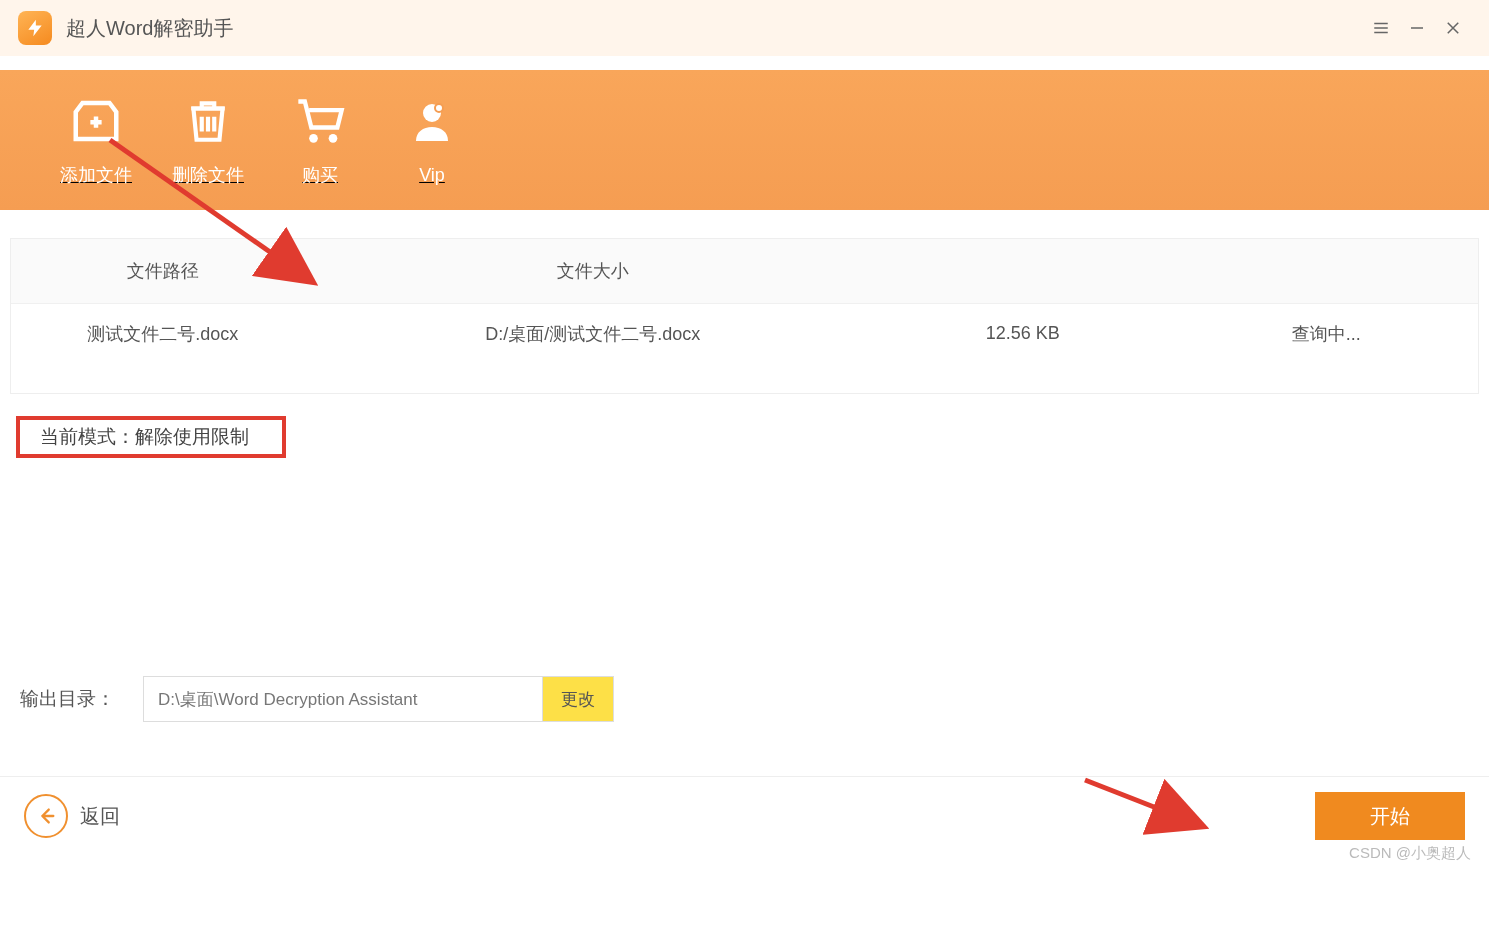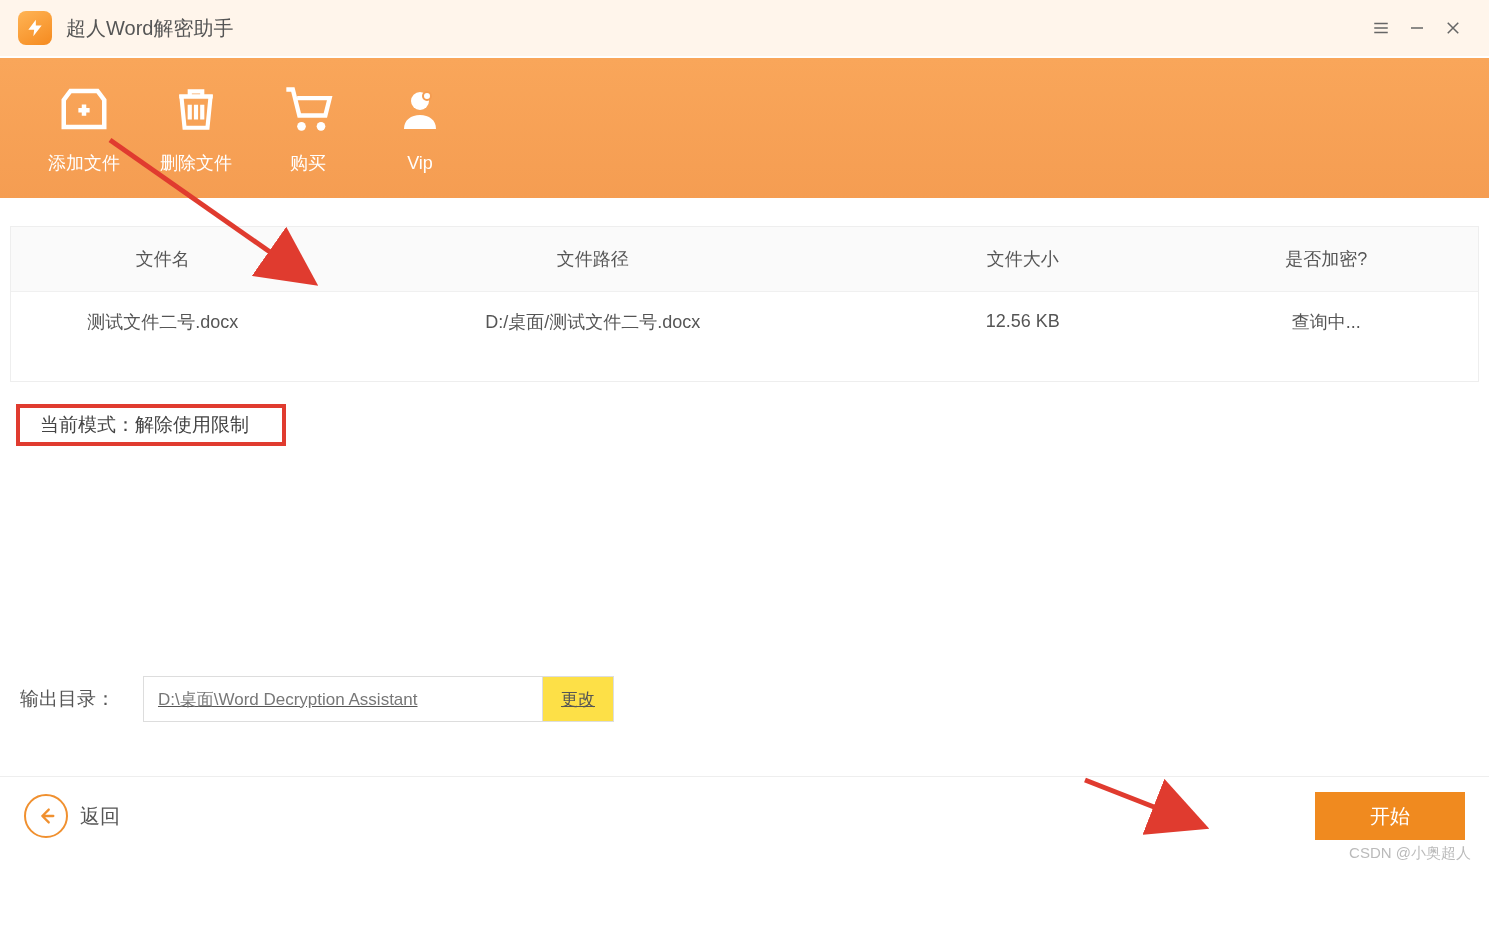--- a/index.html
+++ b/index.html
@@ -34,22 +34,23 @@
     display: flex; align-items: center; justify-content: center;
     color: #666; cursor: pointer;
   }
   .titlebar .win-btn svg { width: 18px; height: 18px; stroke: #666; }
 
   .toolbar {
     height: 140px;
     background: linear-gradient(#f9a65a,#f59d52);
     display: flex;
     align-items: center;
-    padding-left: 28px;
-    margin-top: 2px;
+    padding-left: 40px;
+    margin-top: 14px;
+    text-decoration: underline;
   }
   .tool-btn {
     width: 112px;
     height: 120px;
     display: flex;
     flex-direction: column;
     align-items: center;
     justify-content: center;
     color: #fff;
     cursor: pointer;
@@ -118,21 +119,21 @@
   .change-btn {
     height: 46px;
     border: 1px solid #ddd;
     border-left: none;
     padding: 0 18px;
     background: #fde047;
     cursor: pointer;
     font-size: 17px;
     color: #555;
   }
-  .input-group { display: flex; text-decoration: underline; }
+  .input-group { display: flex; }
 
   .divider {
     position: absolute;
     left: 0; right: 0;
     top: 776px;
     border-top: 1px solid #eee;
   }
 
   .footer {
     position: absolute;
@@ -246,24 +247,22 @@
           <circle cx="31" cy="9" r="4" fill="#fff" stroke="#f59d52" stroke-width="2"></circle>
         </svg>
     </div>
     <span>Vip</span>
   </div>
 </div>
 
 <div class="content">
   <div class="table">
     <div class="table-head">
-      <div>文件名</div>
       <div>文件路径</div>
       <div>文件大小</div>
-      <div>是否加密?</div>
     </div>
     <div class="table-row">
       <div>测试文件二号.docx</div>
       <div>D:/桌面/测试文件二号.docx</div>
       <div>12.56 KB</div>
       <div>查询中...</div>
     </div>
     <div class="table-pad"></div>
   </div>
 

